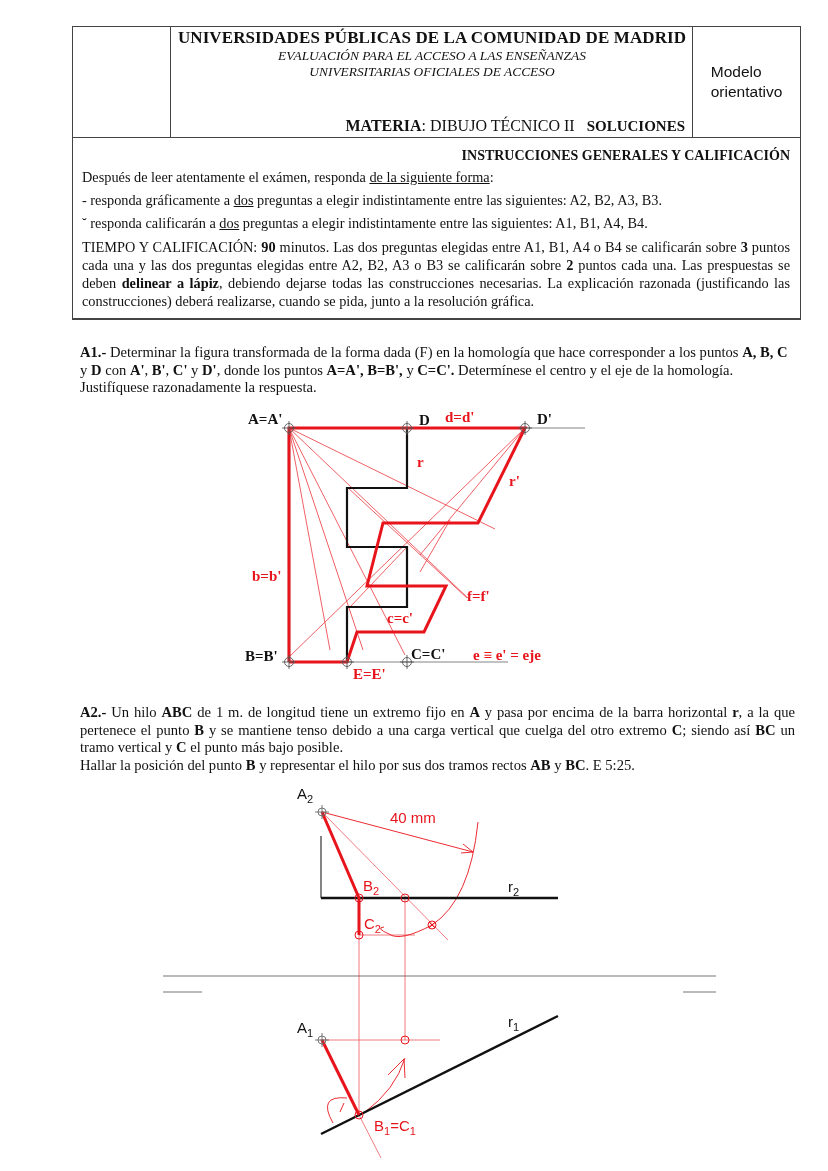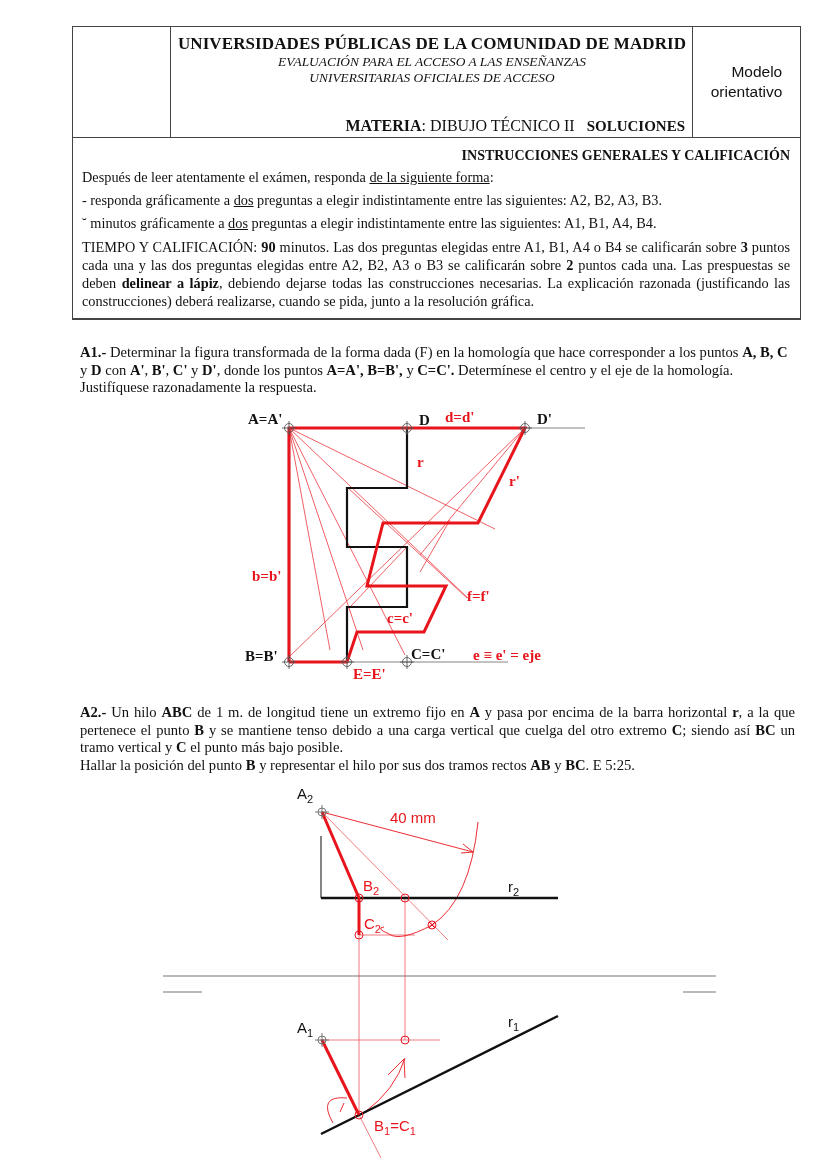--- a/index.html
+++ b/index.html
@@ -4,24 +4,24 @@
 <style>
   html, body { margin: 0; padding: 0; background: #ffffff; }
   body { width: 828px; height: 1171px; position: relative; overflow: hidden;
          font-family: "Liberation Serif", serif; color: #111; }
   .abs { position: absolute; }
   
   .hdr { position: absolute; left: 72px; top: 26px; width: 729px; height: 112px;
          border: 1px solid #444; box-sizing: border-box; }
   .hdr .c1 { position: absolute; left: 0; top: 0; width: 97px; height: 110px; border-right: 1px solid #444; }
   .hdr .c3 { position: absolute; right: 0; top: 0; width: 107px; height: 110px; border-left: 1px solid #444;
-             display: flex; align-items: center; justify-content: center; text-align: right;
+             display: flex; align-items: center; justify-content: center; text-align: left;
              font-family: "Liberation Sans", sans-serif; font-size: 15.5px; line-height: 20px; }
   .hdr .c2 { position: absolute; left: 98px; top: 0; width: 522px; height: 110px; text-align: center; }
-  .t-uni { font-weight: bold; font-size: 17px; margin-top: 7px; letter-spacing: 0.1px; }
+  .t-uni { font-weight: bold; font-size: 17px; margin-top: 1px; letter-spacing: 0.1px; }
   .t-sub { font-size: 13.4px; line-height: 15.5px; font-style: italic; }
   .t-curso { font-weight: bold; font-size: 13px; line-height: 16px; }
   .t-mat { position: absolute; right: 8px; bottom: 2px; font-size: 16px; }
   .t-mat b { font-weight: bold; }
   
   .ins { position: absolute; left: 72px; top: 137px; width: 729px; height: 183px;
          border-left: 1px solid #444; border-right: 1px solid #444; border-bottom: 2px solid #444;
          box-sizing: border-box; padding: 0 10px 0 9px; font-size: 14.3px; line-height: 18px; }
   .ins .ttl { text-align: right; font-weight: bold; font-size: 14px; margin-top: 10px; margin-bottom: 3px; }
   .ins p { margin: 0; }
@@ -48,21 +48,21 @@
   </div>
   <div class="c3">
     <div><span>Modelo</span><br><span>orientativo</span></div>
   </div>
 </div>
 
 <div class="ins">
   <div class="ttl">INSTRUCCIONES GENERALES Y CALIFICACIÓN</div>
   <p><span>Después de leer atentamente el exámen, responda </span><u>de la siguiente forma</u><span>:</span></p>
   <p class="li"><span>- responda gráficamente a </span><u>dos</u><span> preguntas a elegir indistintamente entre las siguientes:  A2, B2, A3, B3.</span></p>
-  <p class="li"><span>˘ minutos gráficamente a </span><u>dos</u><span> preguntas a elegir indistintamente entre las siguientes:  A1, B1, A4, B4.</span></p>
+  <p class="li"><span>˘ responda calificarán a </span><u>dos</u><span> preguntas a elegir indistintamente entre las siguientes:  A1, B1, A4, B4.</span></p>
   <p class="tc"><span>TIEMPO Y CALIFICACIÓN:  </span><b>90</b><span> minutos. Las dos preguntas elegidas entre A1, B1, A4 o B4  se calificarán sobre </span><b>3</b><span> puntos cada una y las dos preguntas elegidas entre A2, B2, A3 o B3  se calificarán sobre </span><b>2</b><span> puntos cada una. Las prespuestas se deben </span><b>delinear a lápiz</b><span>, debiendo dejarse todas las construcciones necesarias. La explicación razonada (justificando las construcciones) deberá realizarse, cuando se pida, junto a la resolución gráfica.</span></p>
 </div>
 
 <div class="q" style="top:344px;">
   <b>A1.-</b><span> Determinar la figura transformada de la forma dada (F) en la homología que hace corresponder a los puntos </span><b>A, B, C</b><span> y </span><b>D</b><span> con </span><b>A'</b><span>, </span><b>B'</b><span>, </span><b>C'</b><span> y </span><b>D'</b><span>, donde los puntos </span><b>A=A', B=B',</b><span> y </span><b>C=C'.</b><span> Determínese el centro y el eje de la homología.  Justifíquese razonadamente la respuesta.</span>
 </div>
 
 <svg class="abs" style="left:0;top:0" width="828" height="1171">
   <g stroke="#e8141c" stroke-width="0.8" fill="none" opacity="0.85">
 

